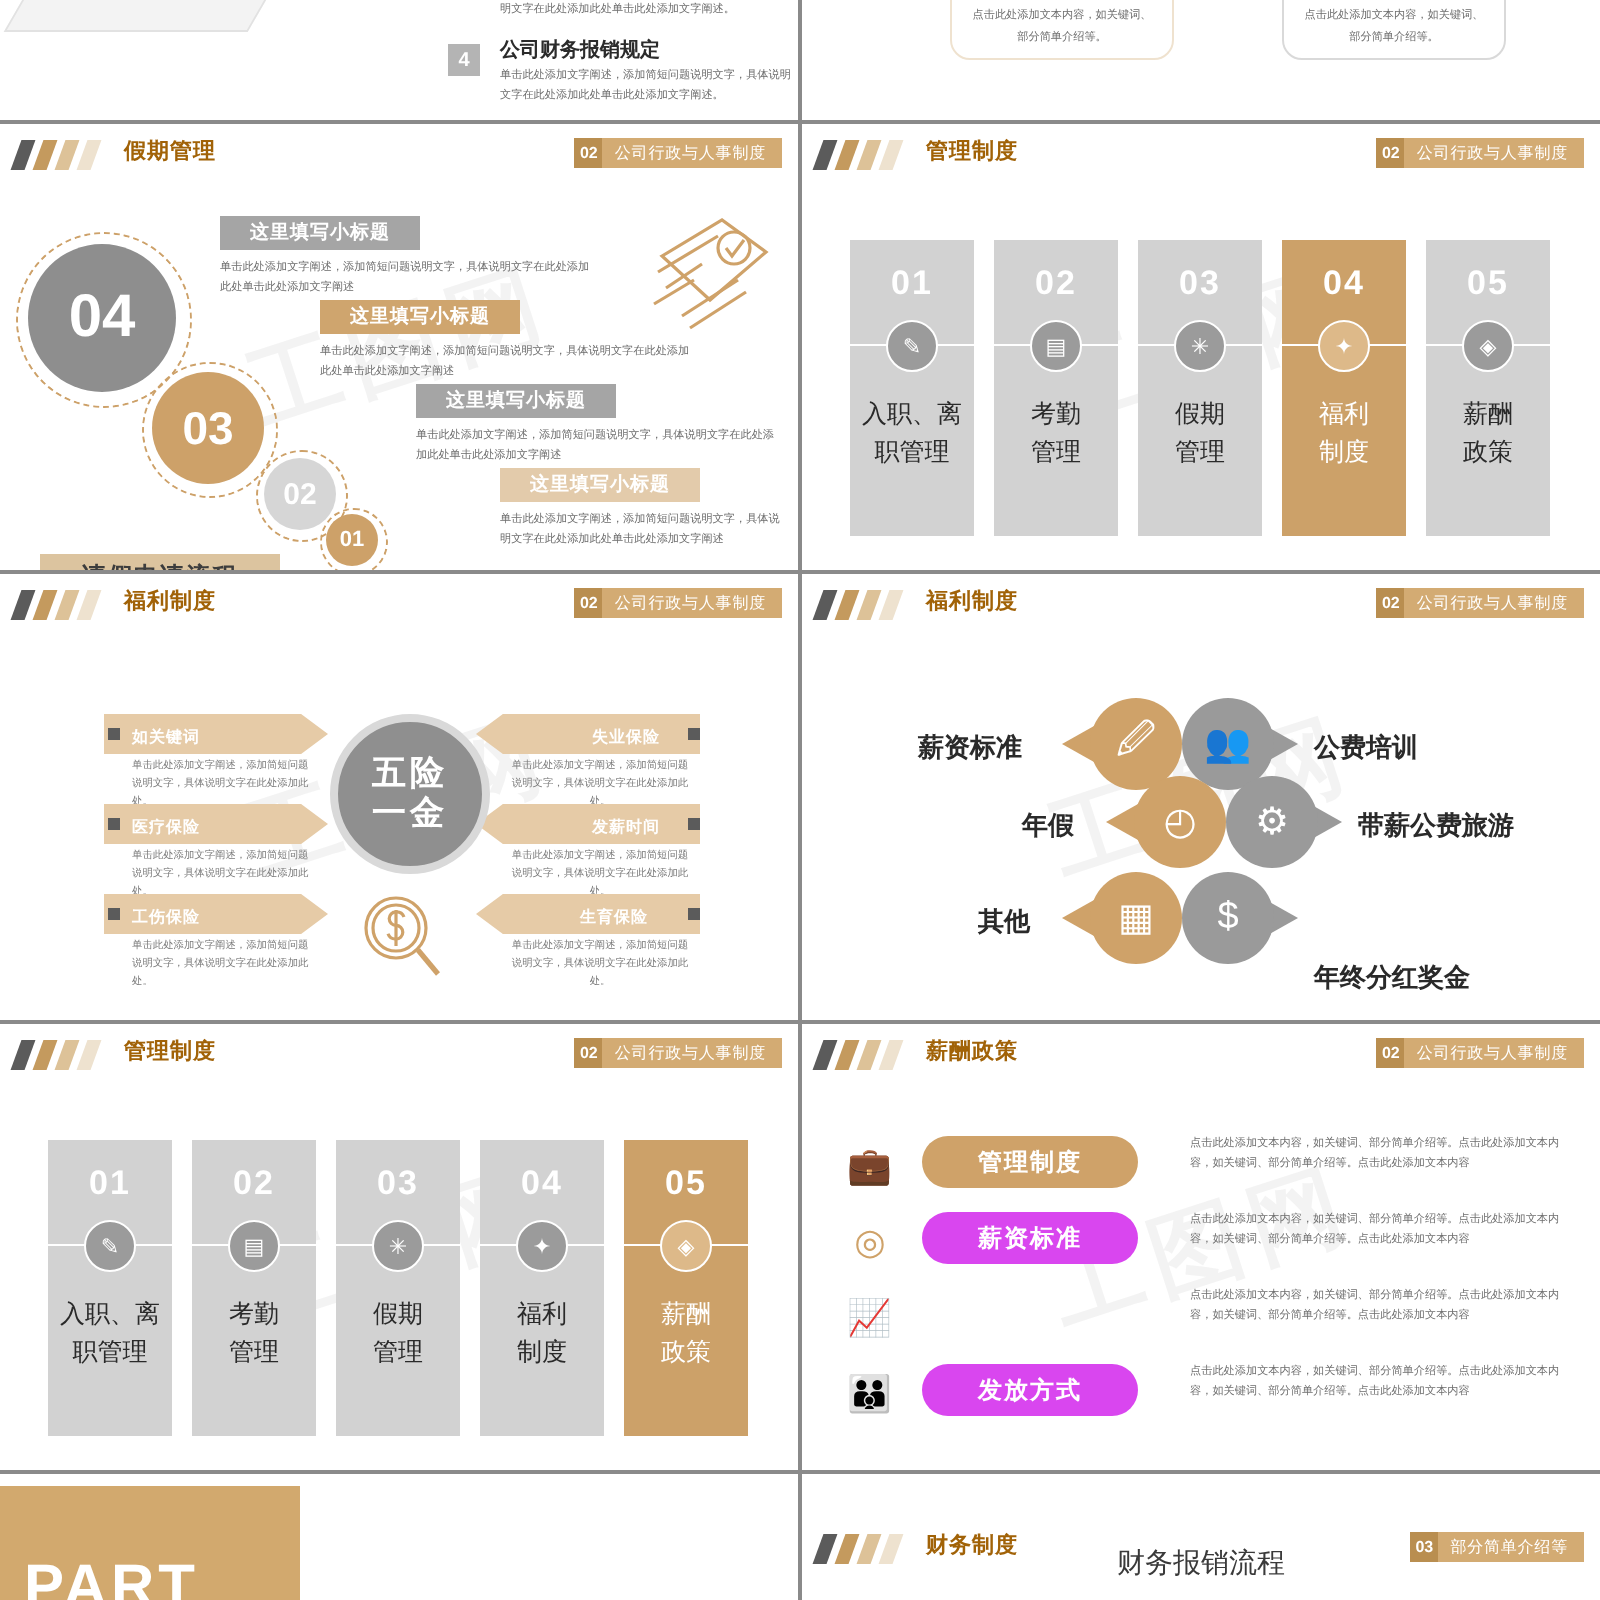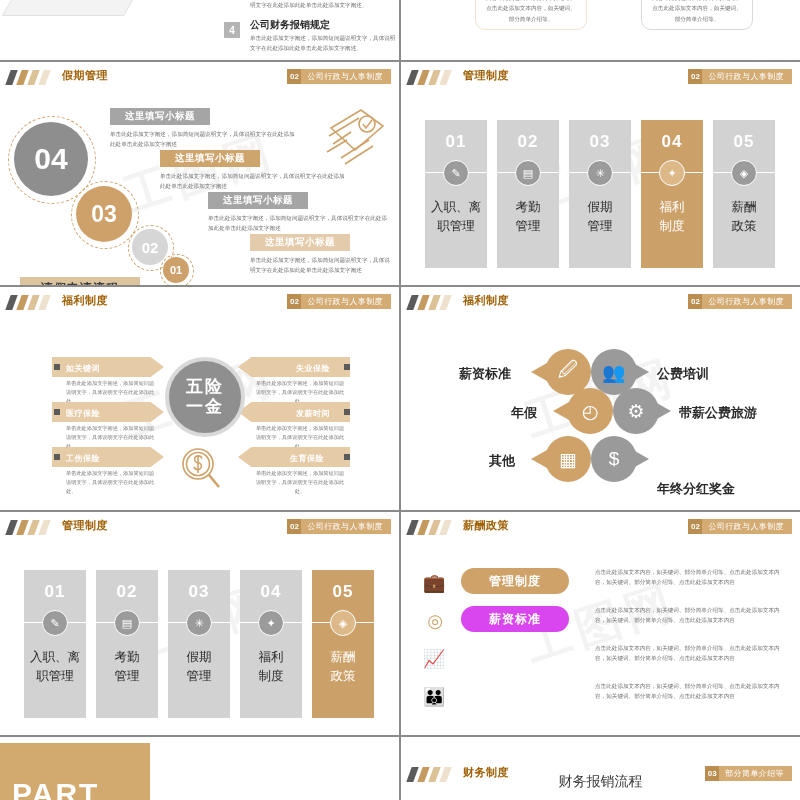--- a/index.html
+++ b/index.html
@@ -482,20 +482,21 @@
         <div class="picon">◎</div>
         <div class="pill g">薪资标准</div>
         <div class="pdesc">点击此处添加文本内容，如关键词、部分简单介绍等。点击此处添加文本内容，如关键词、部分简单介绍等。点击此处添加文本内容</div>
       </div>
       <div class="row" style="top:100px;">
         <div class="picon" style="color:#6f6f6f;">📈</div>
         <div class="pdesc">点击此处添加文本内容，如关键词、部分简单介绍等。点击此处添加文本内容，如关键词、部分简单介绍等。点击此处添加文本内容</div>
       </div>
       <div class="row" style="top:138px;">
         <div class="picon">👪</div>
+        <div class="pill g">发放方式</div>
         <div class="pdesc">点击此处添加文本内容，如关键词、部分简单介绍等。点击此处添加文本内容，如关键词、部分简单介绍等。点击此处添加文本内容</div>
       </div>
     </div>
   </div>
 
   <div class="slide">
     <div class="partblock"></div>
     <div class="partword">PART</div>
   </div>
 

